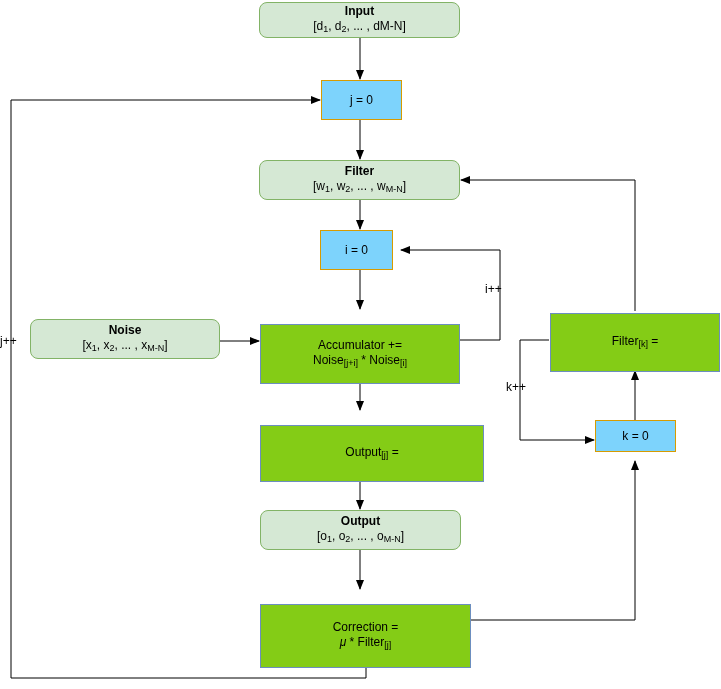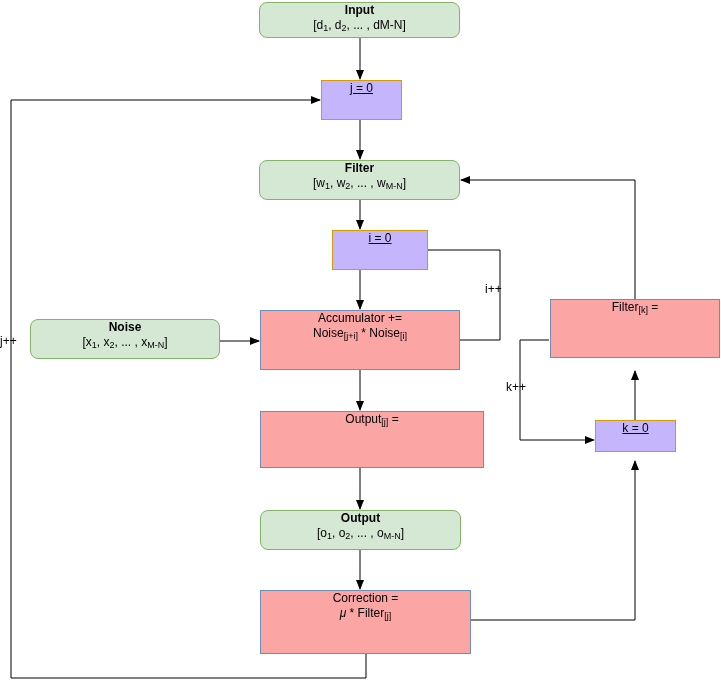--- a/index.html
+++ b/index.html
@@ -11,27 +11,28 @@
     color:#000;
     overflow:hidden;
   }
   #wires{position:absolute;left:0;top:0;width:721px;height:689px;}
   .box{
     position:absolute;
     box-sizing:border-box;
     display:flex;
     flex-direction:column;
     align-items:center;
+    justify-content:center;
     text-align:center;
     font-size:12px;
     line-height:15px;
   }
   .green{background:#d5e8d4;border:1px solid #82b366;border-radius:8px;}
-  .orange{background:#c4b5fd;border:1px solid #d79b00;text-decoration:underline;}
-  .blue{background:#fca5a5;border:1px solid #6c8ebf;}
+  .orange{background:#7dd3fc;border:1px solid #d79b00;}
+  .blue{background:#84cc16;border:1px solid #6c8ebf;margin-top:14px;}
   .title{font-weight:bold;}
   .sub{font-size:9px;vertical-align:-2px;}
   .italic{font-style:italic;}
   .loop-label{
     position:absolute;
     font-size:12px;
     line-height:14px;
   }
 </style>
 </head>
@@ -80,21 +81,21 @@
 
   <div class="box green" style="left:260px;top:510px;width:201px;height:40px">
     <div class="title">Output</div>
     <div><span>[o</span><span class="sub">1</span><span>, o</span><span class="sub">2</span><span>, ... , o</span><span class="sub">M-N</span><span>]</span></div>
   </div>
 
   <div class="box orange" style="left:321px;top:80px;width:81px;height:40px">
     <div>j = 0</div>
   </div>
 
-  <div class="box orange" style="left:332px;top:230px;width:96px;height:40px">
+  <div class="box orange" style="left:320px;top:230px;width:73px;height:40px">
     <div>i = 0</div>
   </div>
 
   <div class="box orange" style="left:595px;top:420px;width:81px;height:32px">
     <div>k = 0</div>
   </div>
 
   <div class="box blue" style="left:260px;top:310px;width:200px;height:60px">
     <div><span>Accumulator +=</span></div>
     <div><span>Noise</span><span class="sub">[j+i]</span><span> * Noise</span><span class="sub">[i]</span></div>

